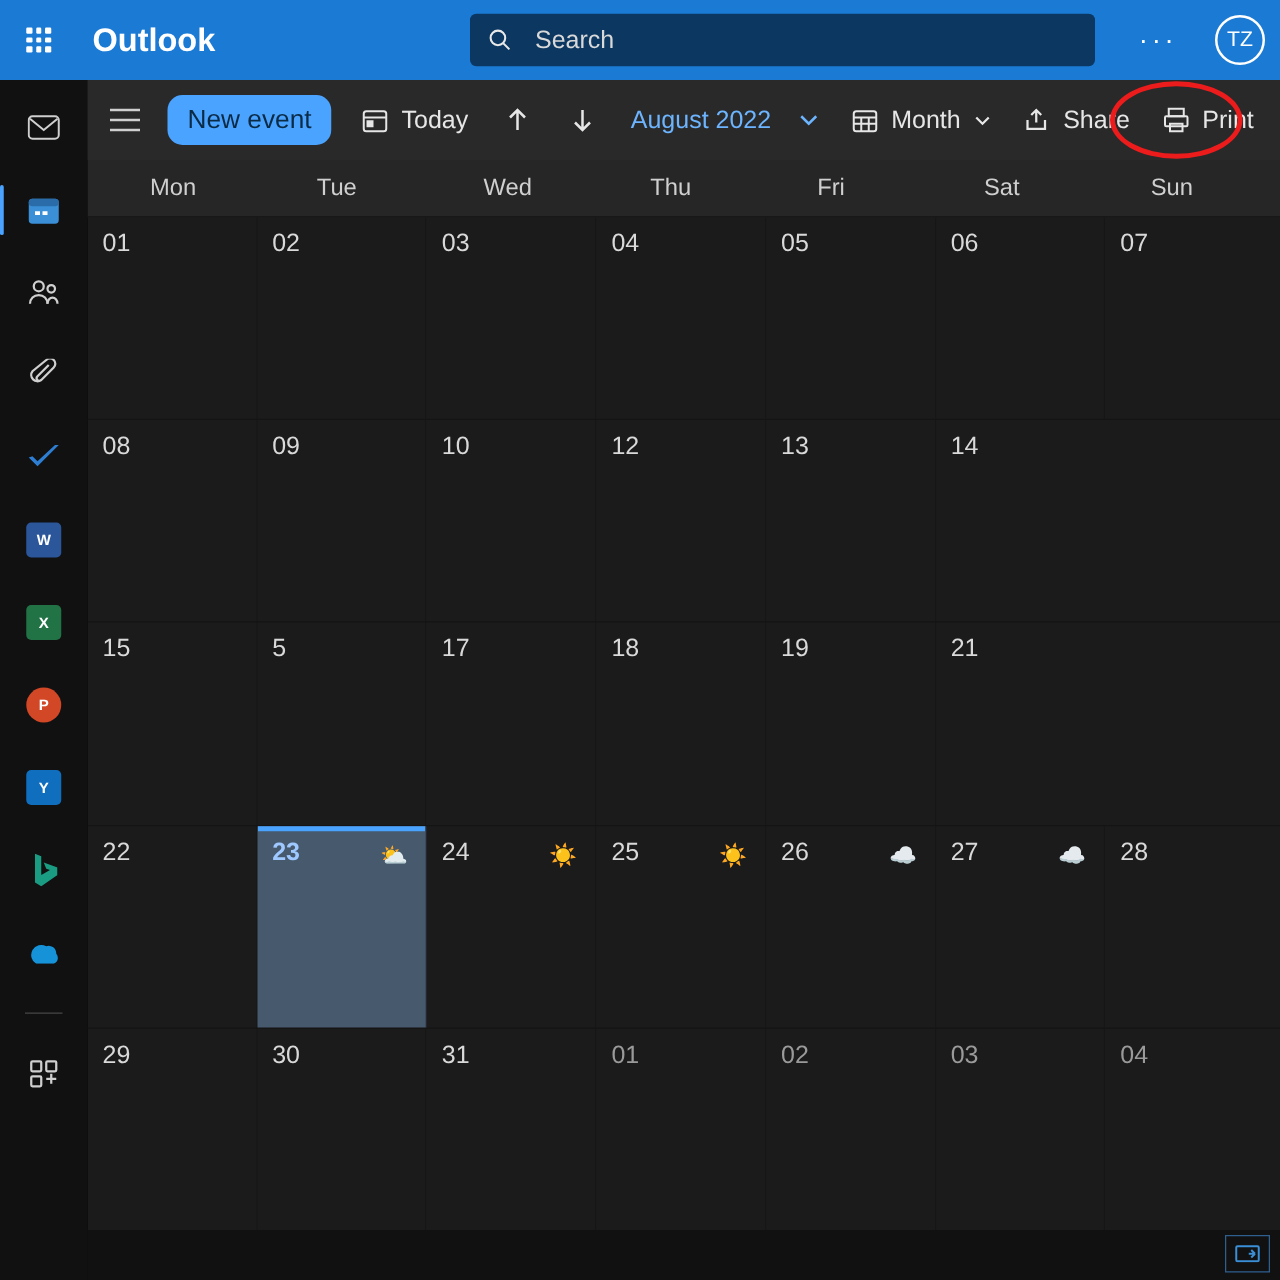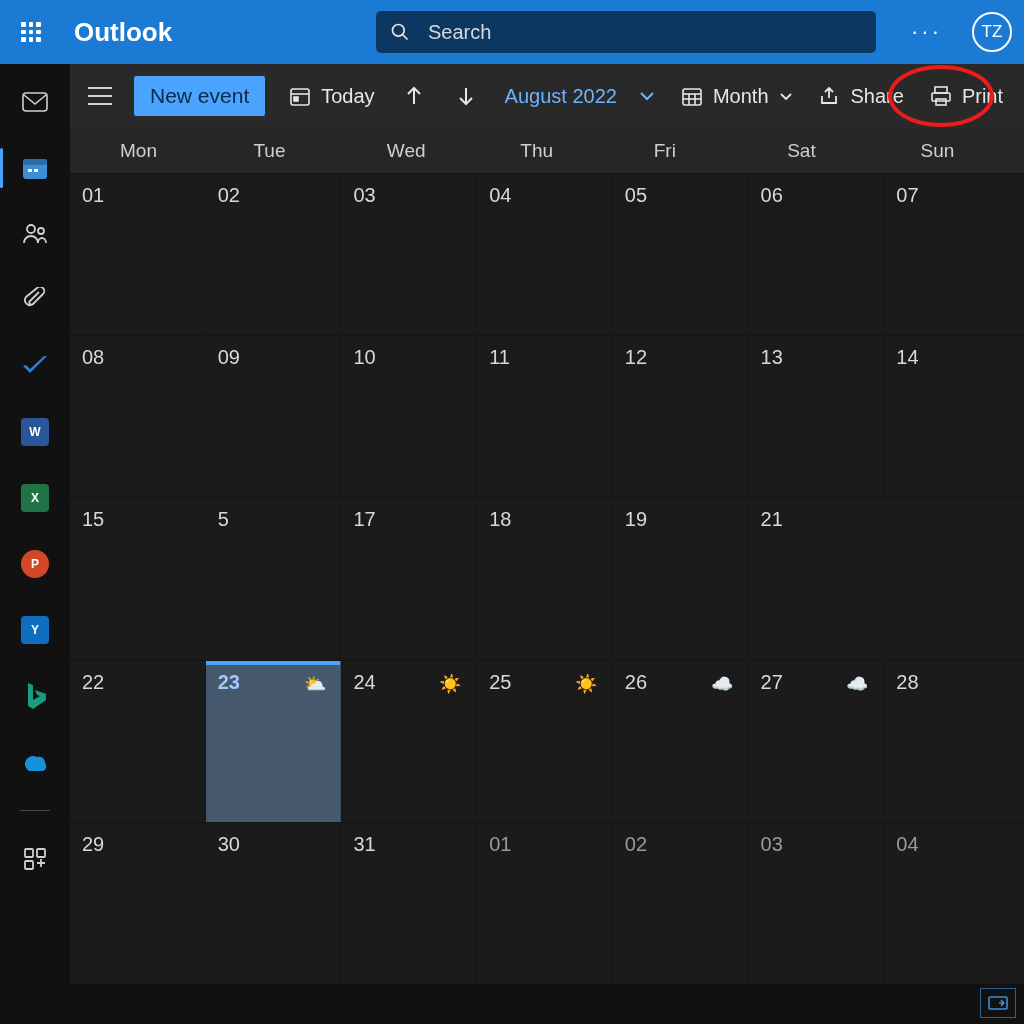--- a/index.html
+++ b/index.html
@@ -33,21 +33,21 @@
   .rail-sep { width:30px; height:1px; background:#474747; margin:0;}
   .app-badge { width:28px; height:28px; border-radius:4px; display:flex; align-items:center; justify-content:center; font-size:12px; font-weight:600; color:#fff;}
   .word { background:#2b579a;} .excel{background:#217346;} .ppt{background:#d24726;border-radius:50%;} .yammer{background:#106ebe;}
 
   
   .content { flex:1; display:flex; flex-direction:column; background:#1b1b1b; min-width:0; }
 
   .toolbar { height:64px; background:#292929; display:flex; align-items:center; padding:0 18px; gap:22px; color:#e6e6e6; font-size:20px; position:relative;}
   .hamburger { width:24px; height:18px; display:flex; flex-direction:column; justify-content:space-between; cursor:pointer;}
   .hamburger span{ height:2px; background:#d0d0d0;}
-  .new-event { background:#4aa3ff; color:#0a2a45; font-weight:500; font-size:21px; padding:8px 16px; border:none; border-radius:2px; cursor:pointer;}
+  .new-event { background:#4aa3ff; color:#0a2a45; font-weight:500; font-size:21px; padding:8px 16px; border:none; border-radius:12px; cursor:pointer;}
   .tb-btn { display:flex; align-items:center; gap:10px; cursor:pointer; padding:4px 2px; white-space:nowrap;}
   .tb-btn.blue { color:#6db4ff; }
   .arrow-btn { width:30px; height:30px; display:flex; align-items:center; justify-content:center; cursor:pointer;}
   .circle-highlight { position:absolute; border:4px solid #ec1c1c; border-radius:50%; width:106px; height:62px; left:818px; top:1px; pointer-events:none;}
 
   
   .cal { flex:1; display:flex; flex-direction:column; }
   .dayheader { height:46px; background:#262626; display:grid; grid-template-columns:repeat(7,1fr); border-bottom:1px solid #141414; padding-right:20px;}
   .dayheader div { display:flex; align-items:center; padding-left:18px; color:#cfcfcf; font-size:19px;margin-left:32px;}
   .weeks { flex:1; display:flex; flex-direction:column;}
@@ -268,23 +268,20 @@
               <div class="cell">
                 <div class="daynum">08</div>
               </div>
               <div class="cell">
                 <div class="daynum">09</div>
               </div>
               <div class="cell">
                 <div class="daynum">10</div>
               </div>
               <div class="cell">
-                <div class="daynum">11</div>
-              </div>
-              <div class="cell">
                 <div class="daynum">12</div>
               </div>
               <div class="cell">
                 <div class="daynum">13</div>
               </div>
               <div class="cell">
                 <div class="daynum">14</div>
               </div>
             </div>
             <div class="week">

